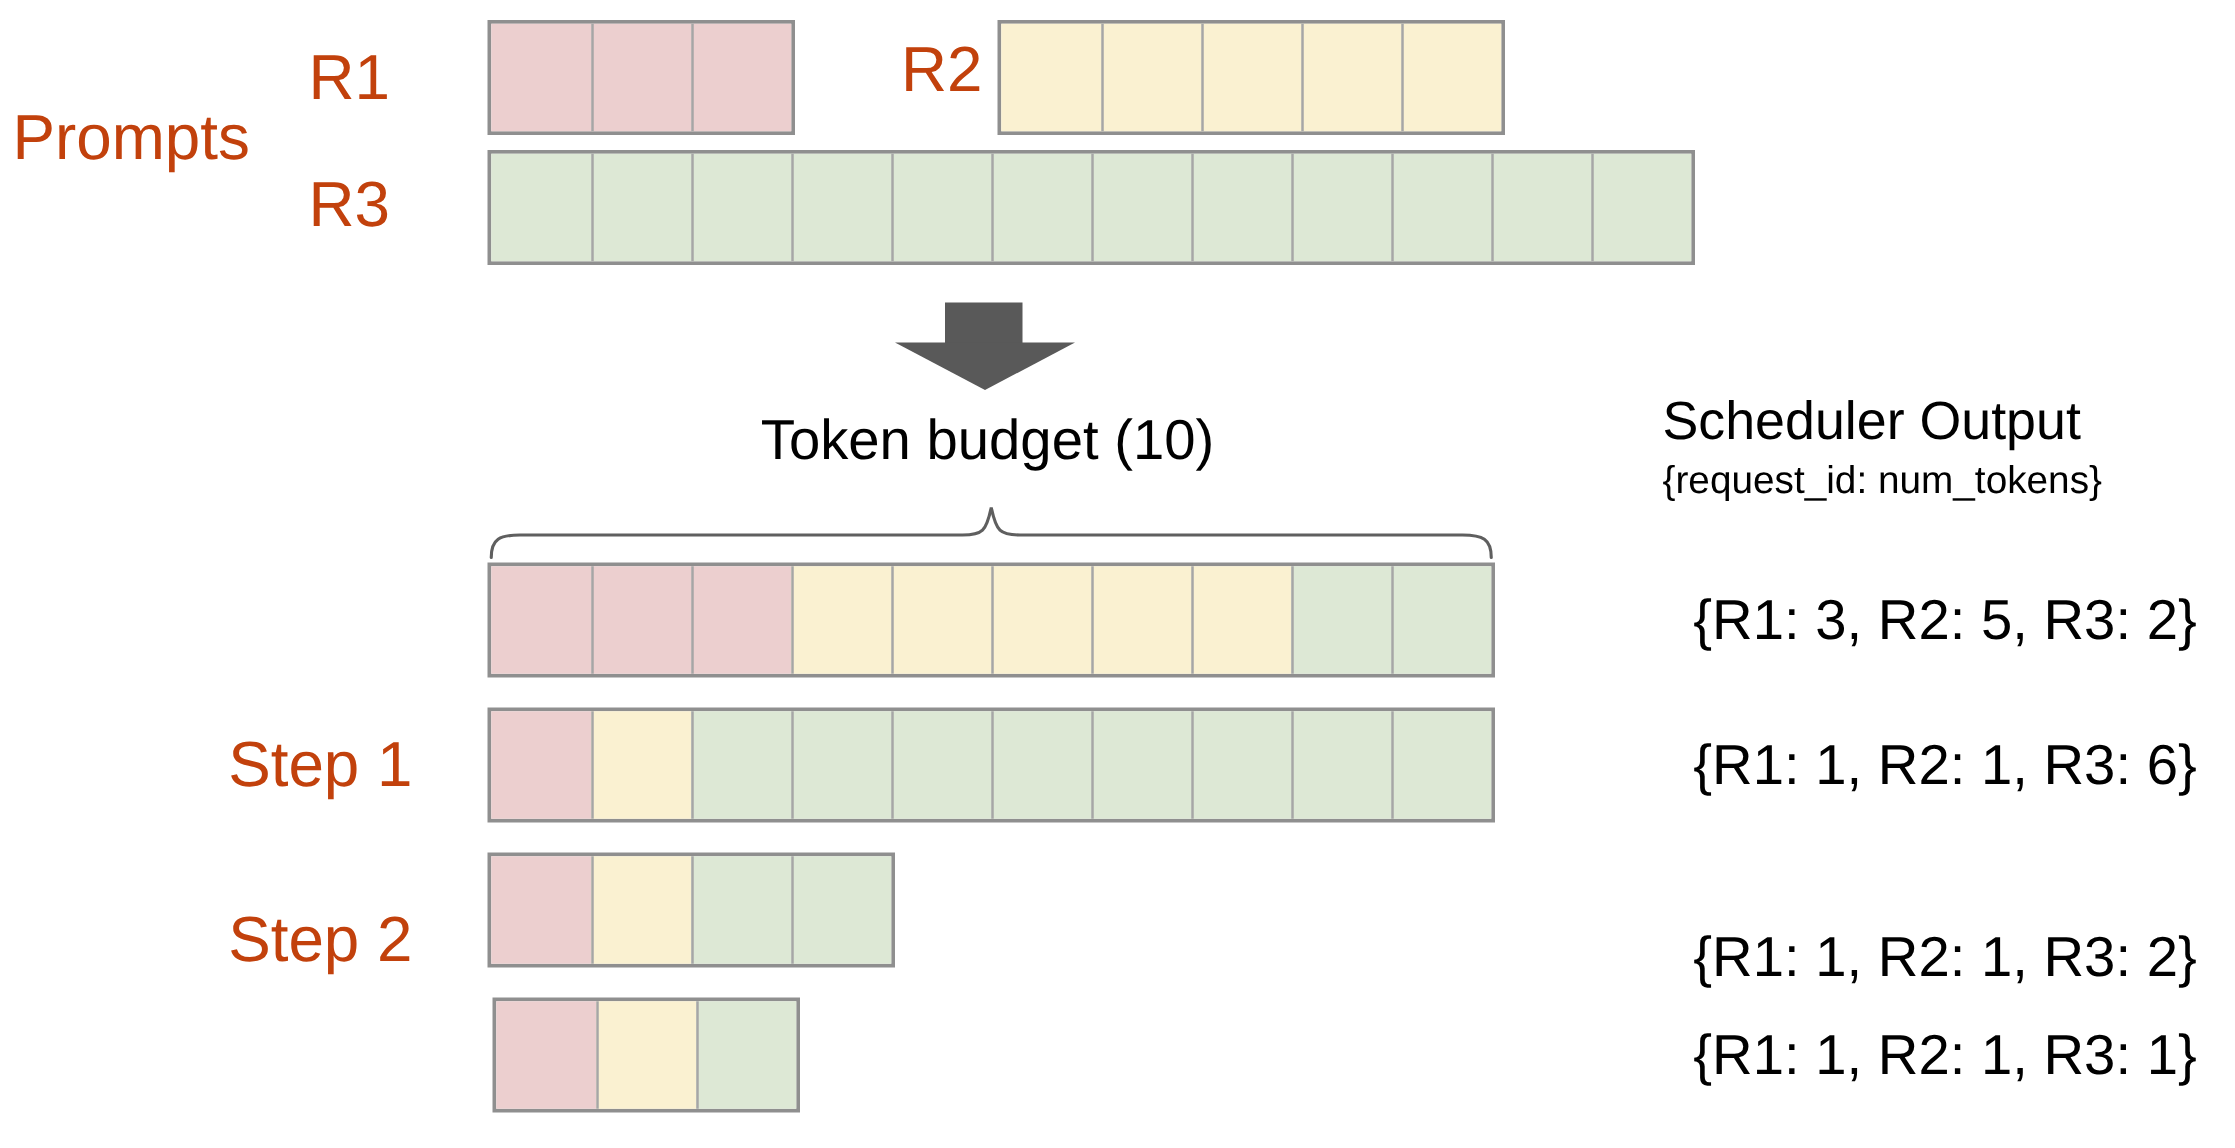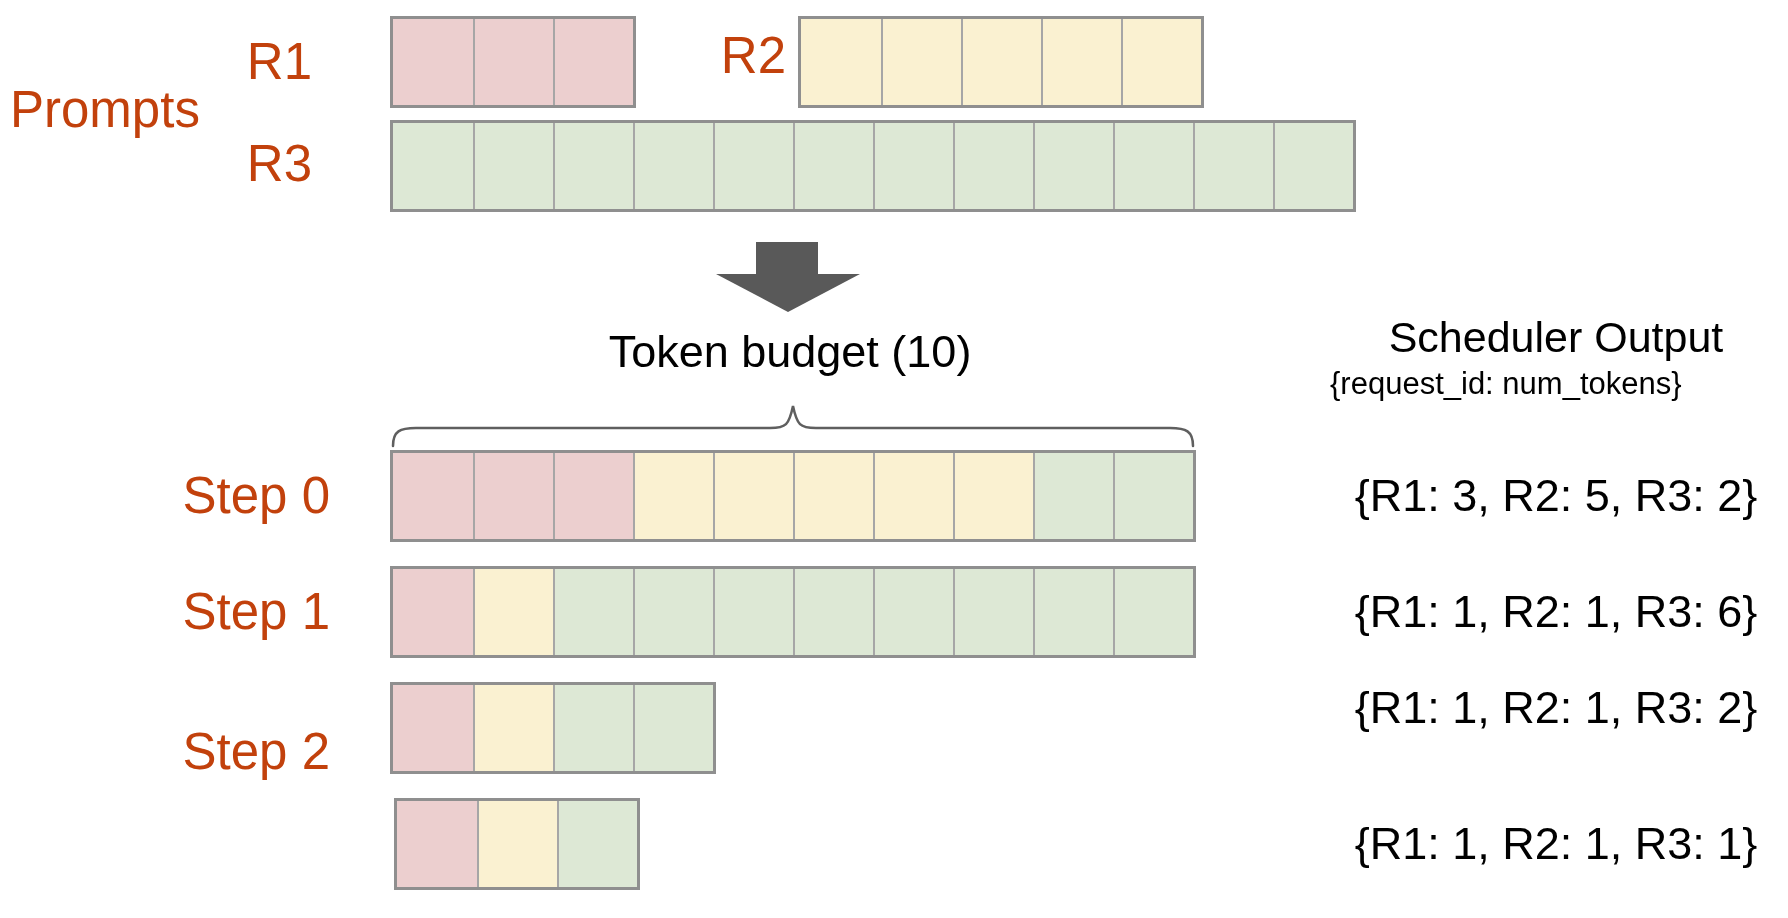--- a/index.html
+++ b/index.html
@@ -19,21 +19,21 @@
   .arrow-stem { position:absolute; background:#595959; }
   .arrow-head {
     position:absolute; width:0; height:0;
     border-left:72px solid transparent; border-right:72px solid transparent;
     border-top:38px solid #595959;
   }
   .token-budget {
     position:absolute; font-size:45px; line-height:52px; text-align:center; white-space:nowrap;
   }
   .brace-svg { position:absolute; }
-  .sched-title { position:absolute; font-size:43px; line-height:50px; text-align:center; white-space:nowrap; }
+  .sched-title { position:absolute; font-size:43px; line-height:50px; white-space:nowrap; }
   .sched-sub { position:absolute; font-size:31px; line-height:36px; text-align:left; white-space:nowrap; }
   .sched-row { position:absolute; font-size:45px; line-height:52px; text-align:center; white-space:nowrap; }
 </style>
 </head>
 <body>
 
 <div class="canvas">
 
   <div class="lbl" style="left:10px; top:86px; width:170px;">Prompts</div>
 
@@ -71,21 +71,20 @@
 
   <div class="arrow-stem" style="left:756px; top:242px; width:62px; height:34px;"></div>
   <div class="arrow-head" style="left:716px; top:274px;"></div>
 
   <div class="token-budget" style="left:490px; top:326px; width:600px;">Token budget (10)</div>
 
   <svg class="brace-svg" style="left:390px; top:400px;" width="806" height="48" viewBox="0 0 806 48">
     <path d="M 3,46 C 3,31 10,28 26,28 L 380,28 C 396,28 399,25 403,6 C 407,25 410,28 426,28 L 780,28 C 796,28 803,31 803,46" fill="none" stroke="#5f5f5f" stroke-width="2.5" stroke-linecap="round"></path>
   </svg>
 
-  <div class="lbl" style="left:140px; top:472px; width:190px;">Step 0</div>
   <div class="cell-row" style="left:390px; top:450px;">
       <div class="cell" style="background: rgb(236, 207, 207);"></div>
       <div class="cell" style="background: rgb(236, 207, 207);"></div>
       <div class="cell" style="background: rgb(236, 207, 207);"></div>
       <div class="cell" style="background: rgb(250, 241, 209);"></div>
       <div class="cell" style="background: rgb(250, 241, 209);"></div>
       <div class="cell" style="background: rgb(250, 241, 209);"></div>
       <div class="cell" style="background: rgb(250, 241, 209);"></div>
       <div class="cell" style="background: rgb(250, 241, 209);"></div>
       <div class="cell" style="background: rgb(221, 232, 213);"></div>
@@ -118,16 +117,16 @@
       <div class="cell" style="background: rgb(236, 207, 207);"></div>
       <div class="cell" style="background: rgb(250, 241, 209);"></div>
       <div class="cell" style="background: rgb(221, 232, 213);"></div>
     </div>
 
   <div class="sched-title" style="left:1330px; top:312px; width:452px;">Scheduler Output</div>
   <div class="sched-sub" style="left:1330px; top:366px; width:452px;">{request_id: num_tokens}</div>
 
   <div class="sched-row" style="left:1324px; top:470px; width:464px;">{R1: 3, R2: 5, R3: 2}</div>
   <div class="sched-row" style="left:1324px; top:586px; width:464px;">{R1: 1, R2: 1, R3: 6}</div>
-  <div class="sched-row" style="left:1324px; top:682px; width:464px;">{R1: 1, R2: 1, R3: 2}</div>
+  <div class="sched-row" style="left:1324px; top:740px; width:464px;">{R1: 1, R2: 1, R3: 2}</div>
   <div class="sched-row" style="left:1324px; top:818px; width:464px;">{R1: 1, R2: 1, R3: 1}</div>
 
 </div>
 
 </body></html>

